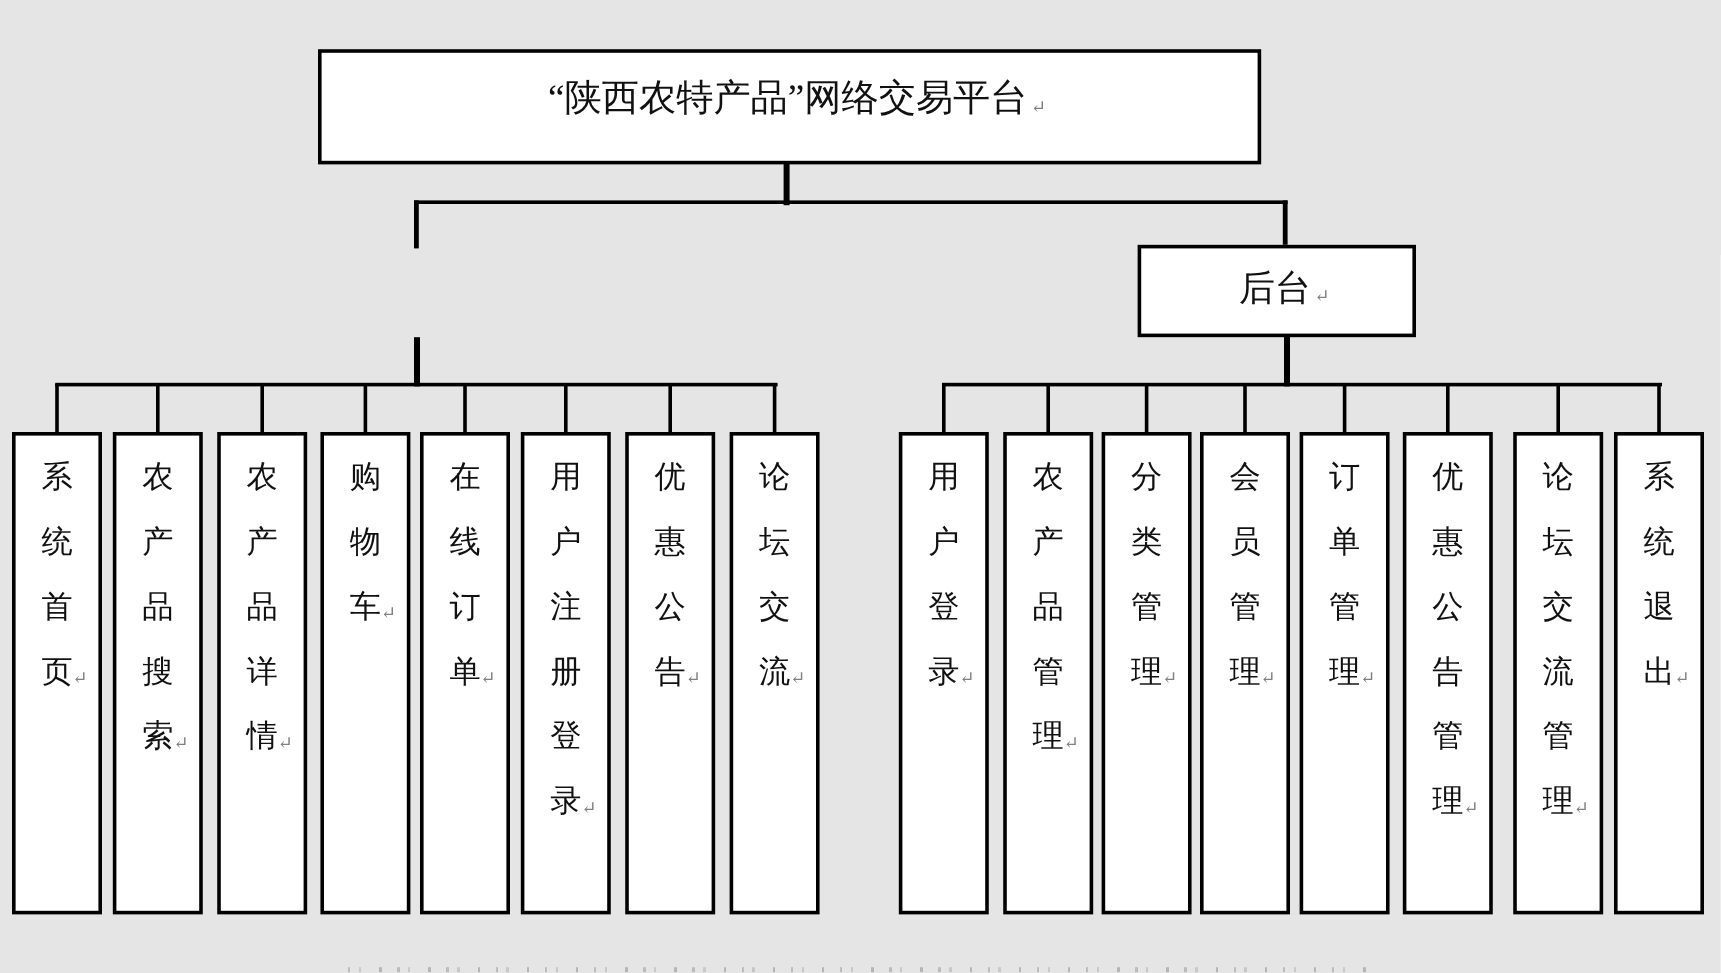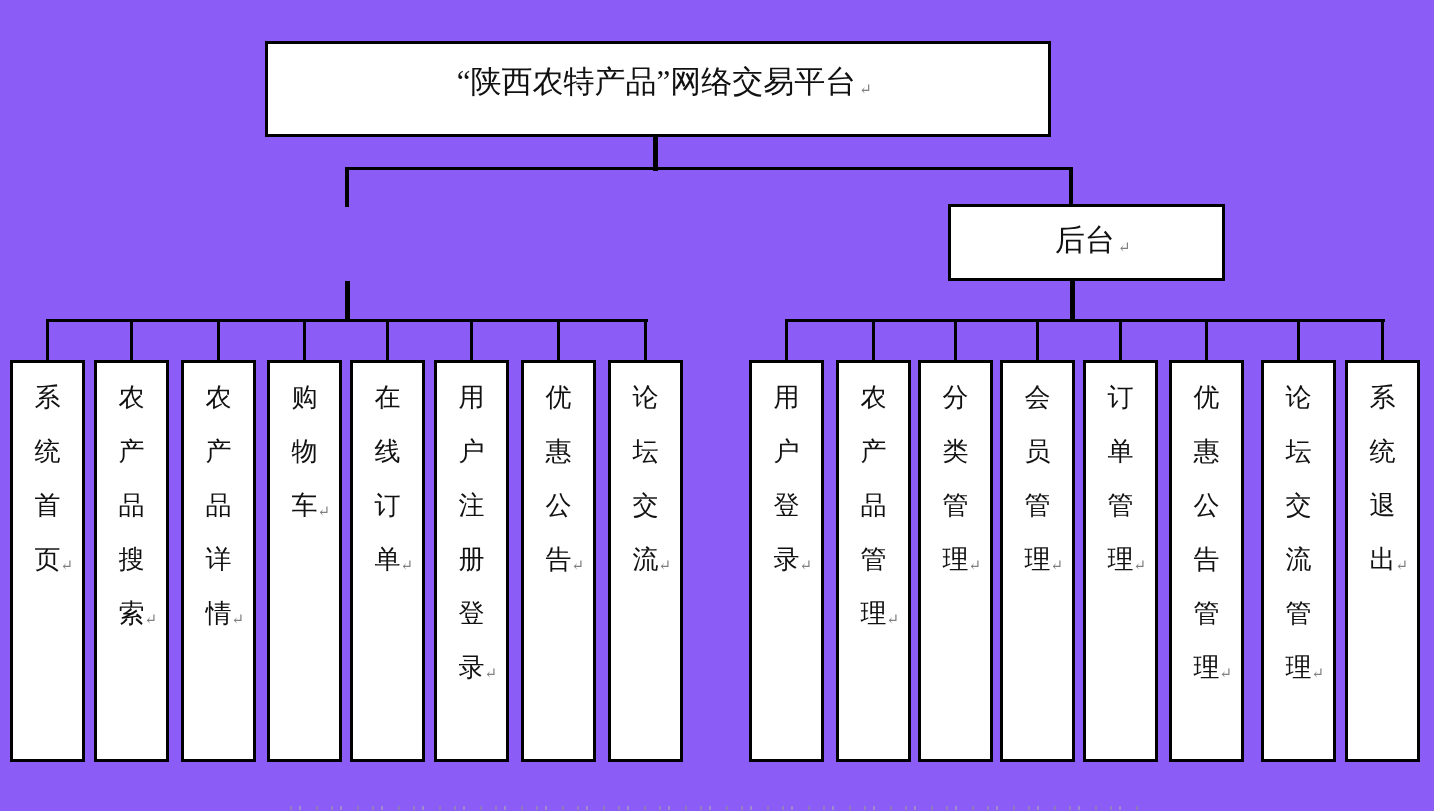--- a/index.html
+++ b/index.html
@@ -1,39 +1,39 @@
 <!DOCTYPE html>
 <html><head>
 <meta charset="utf-8">
 <style>
   html, body { margin: 0; padding: 0; background: #ffffff; }
   #canvas {
     position: relative;
     width: 1434px;
     height: 811px;
-    background: #8b5cf6;
+    background: #e5e5e5;
     font-family: "Liberation Serif", "DejaVu Serif", serif;
     color: #111111;
     overflow: hidden;
   }
   .box {
     position: absolute;
     box-sizing: border-box;
     border: 3px solid #000000;
     background: #ffffff;
     text-align: center;
   }
   .line {
     position: absolute;
     background: #000000;
   }
   
   #root-box   { left: 265px; top: 41px;  width: 786px; height: 96px; font-size: 31px; padding-top: 17px; }
   #front-box  { left: 192px; top: 206px; width: 311px; height: 77px; font-size: 30px; padding-top: 13px; }
-  #back-box   { left: 948px; top: 204px; width: 277px; height: 77px; font-size: 30px; padding-top: 13px; }
+  #back-box   { left: 948px; top: 204px; width: 232px; height: 77px; font-size: 30px; padding-top: 13px; }
 
   
   .leaf { top: 360px; width: 75px; height: 402px; }
   .l1 { left: 10px; }  .l2 { left: 94px; }   .l3 { left: 181px; }  .l4 { left: 267px; }
   .l5 { left: 350px; } .l6 { left: 434px; }  .l7 { left: 521px; }  .l8 { left: 608px; }
   .r1 { left: 749px; } .r2 { left: 836px; }  .r3 { left: 918px; }  .r4 { left: 1000px; }
   .r5 { left: 1083px; }.r6 { left: 1169px; } .r7 { left: 1261px; } .r8 { left: 1345px; }
 
   .vlabel {
     font-size: 26px;

